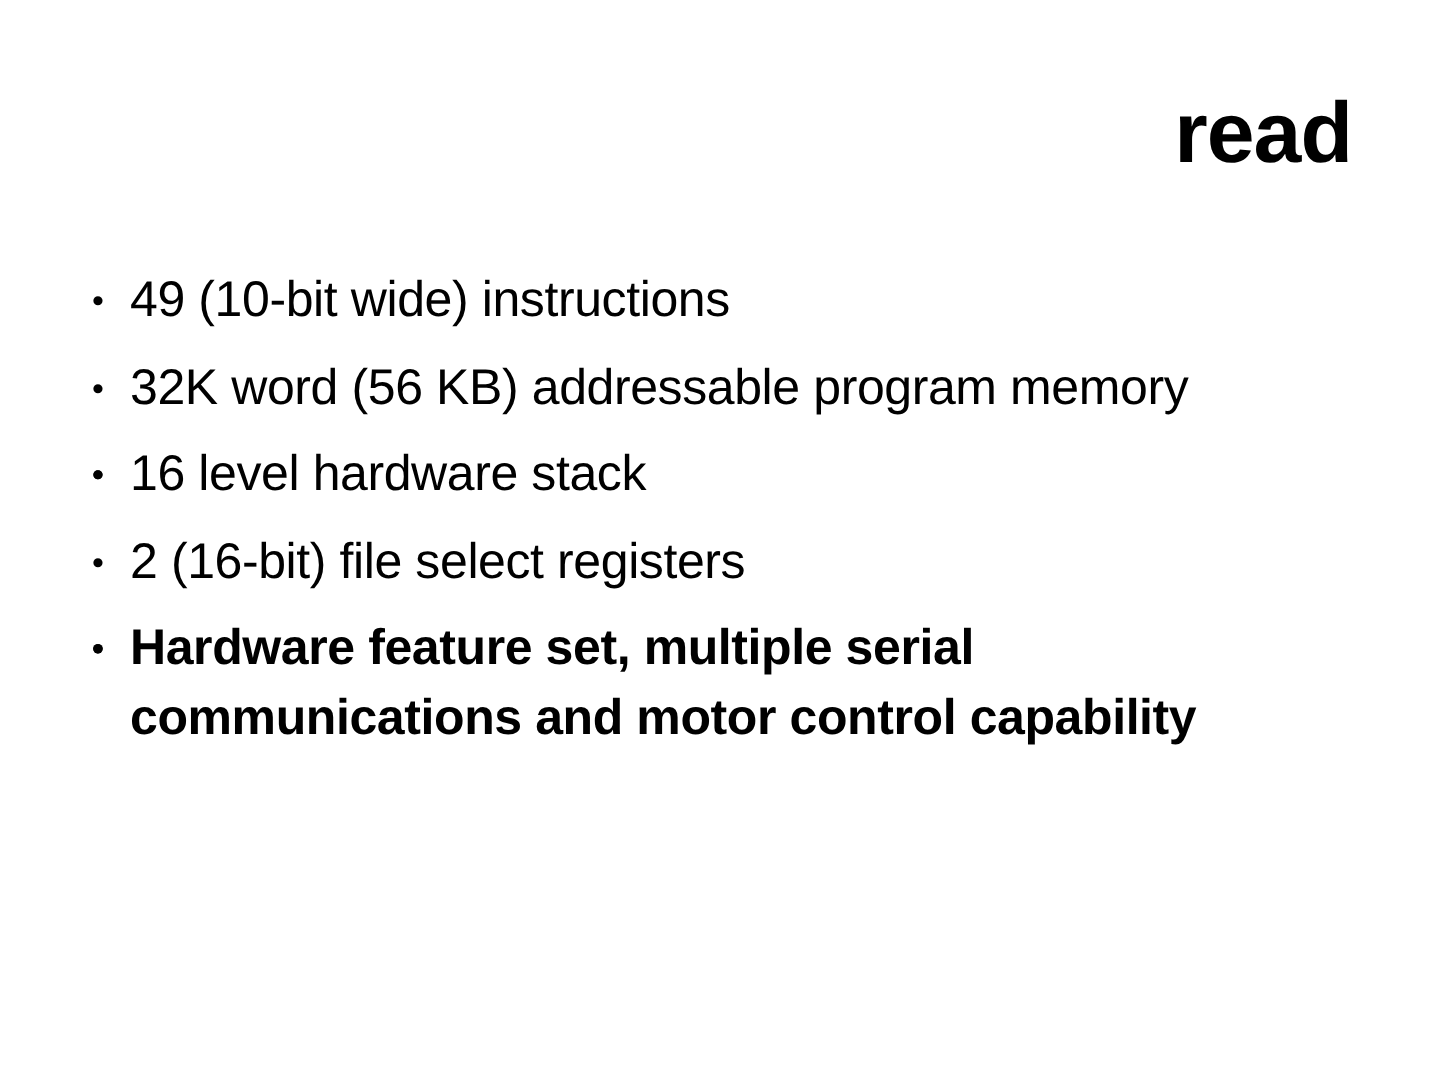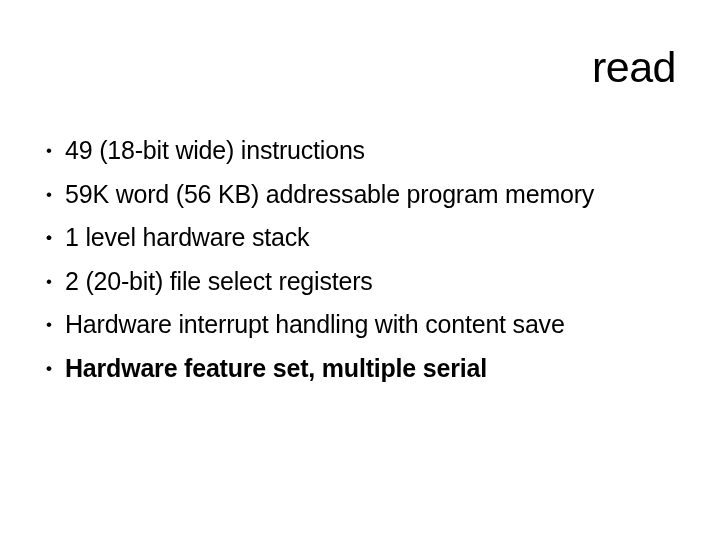--- a/index.html
+++ b/index.html
@@ -22,20 +22,21 @@
   }
   .slide-title {
     position: absolute;
     top: 46px;
     right: 44px;
     font-size: 43px;
     line-height: 1;
     letter-spacing: -0.5px;
     color: #000000;
     white-space: nowrap;
+    font-weight: bold;
   }
   ul.bullets {
     position: absolute;
     left: 46px;
     top: 133px;
     width: 630px;
     margin: 0;
     padding: 0;
     list-style: none;
   }
@@ -70,46 +71,46 @@
 <body>
 
 <div class="slide">
 
   <div class="slide-title">read</div>
 
   <ul class="bullets">
 
     <li>
       <span class="dot">•</span>
-      <strong>49</strong><span> (18-bit wide) instructions</span>
+      <strong>49</strong><span> (10-bit wide) instructions</span>
     </li>
 
     <li>
       <span class="dot">•</span>
-      <span>59K word (56 KB) addressable program memory</span>
+      <span>32K word (56 KB) addressable program memory</span>
     </li>
 
     <li>
       <span class="dot">•</span>
     </li>
 
     <li>
       <span class="dot">•</span>
-      <span>1 level hardware stack</span>
+      <span>16 level hardware stack</span>
     </li>
 
     <li>
       <span class="dot">•</span>
-      <span>2 (20-bit) file select registers</span>
+      <span>2 (16-bit) file select registers</span>
     </li>
 
     <li>
       <span class="dot">•</span>
-      <span>Hardware interrupt handling with content save</span>
     </li>
 
     <li class="bold">
       <span class="dot">•</span>
       <span class="wrap-line">Hardware feature set, multiple serial</span>
+      <span class="wrap-line">communications and motor control capability</span>
     </li>
 
   </ul>
 </div>
 
 </body></html>

